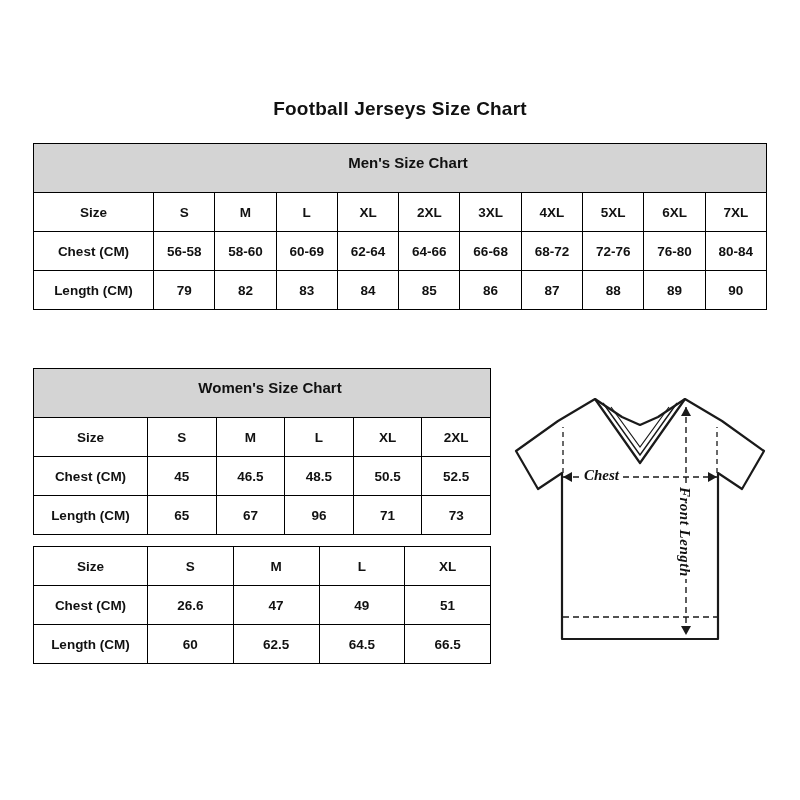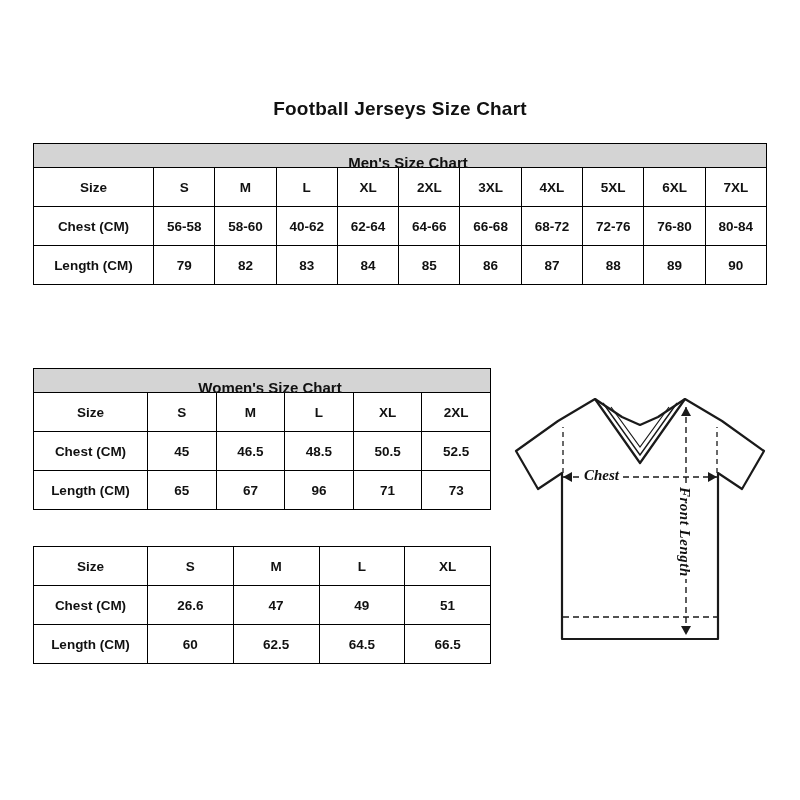--- a/index.html
+++ b/index.html
@@ -52,21 +52,21 @@
     background: #d4d4d4;
     font-size: 15px;
     font-weight: bold;
     color: #111111;
     text-align: center;
     padding: 0;
     caption-side: top;
   }
   .caption-inner {
     display: block;
-    height: 23px;
+    height: 48px;
     line-height: 38px;
     margin-left: 16px;
   }
   .row-head {
     background: #ffffff;
   }
 
   
   #mens-wrap {
     position: absolute;
@@ -172,21 +172,21 @@
           <td>3XL</td>
           <td>4XL</td>
           <td>5XL</td>
           <td>6XL</td>
           <td>7XL</td>
         </tr>
         <tr>
           <td class="row-head">Chest (CM)</td>
           <td>56-58</td>
           <td>58-60</td>
-          <td>40-62</td>
+          <td>60-69</td>
           <td>62-64</td>
           <td>64-66</td>
           <td>66-68</td>
           <td>68-72</td>
           <td>72-76</td>
           <td>76-80</td>
           <td>80-84</td>
         </tr>
         <tr>
           <td class="row-head">Length (CM)</td>

